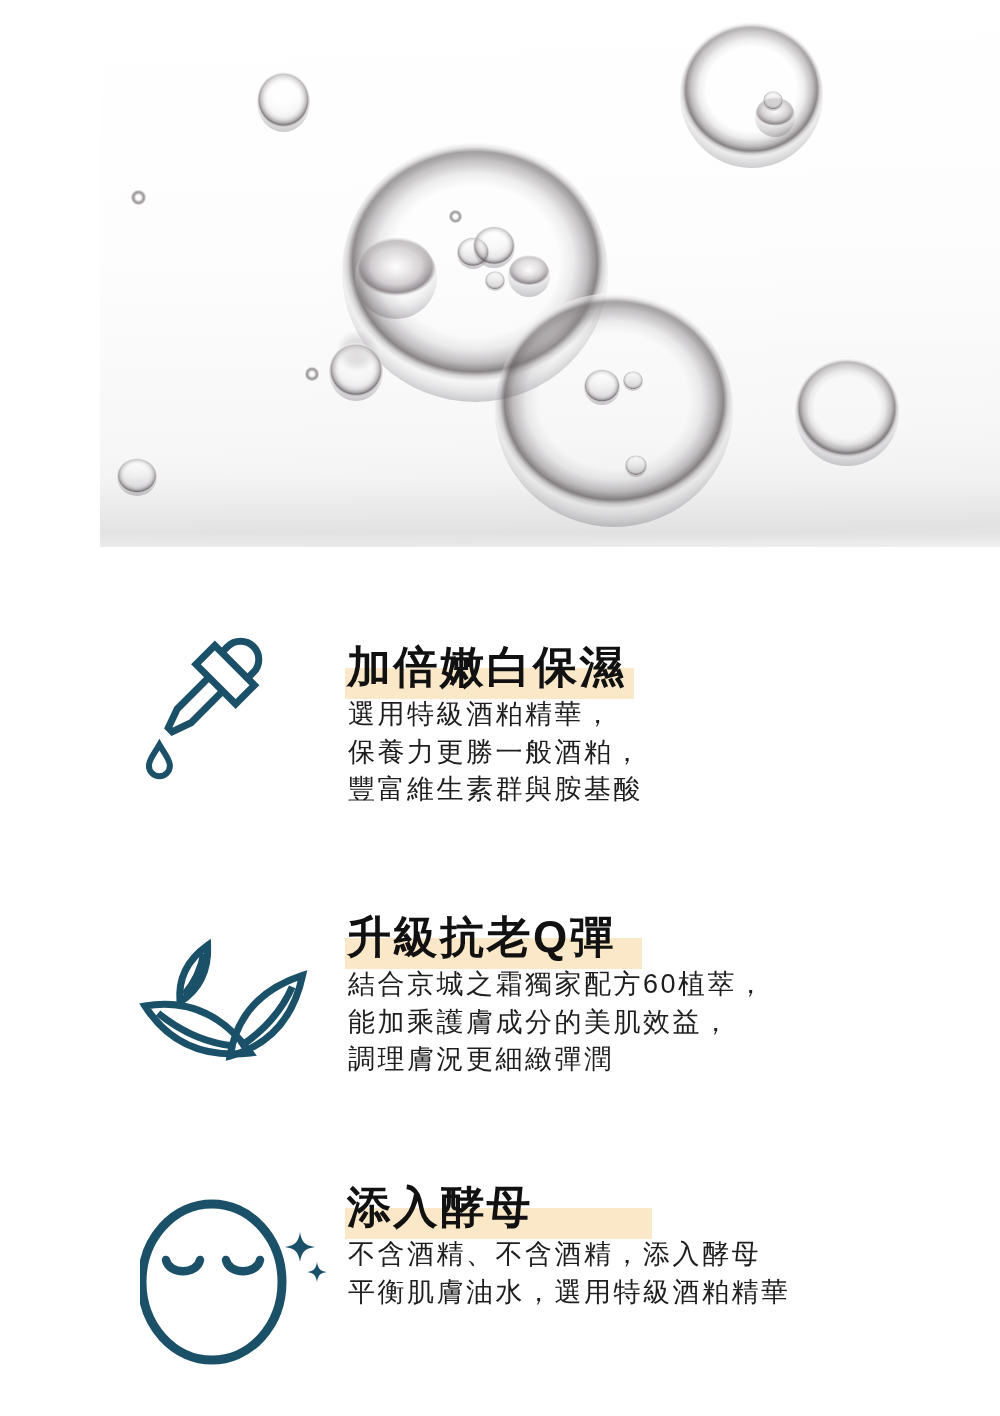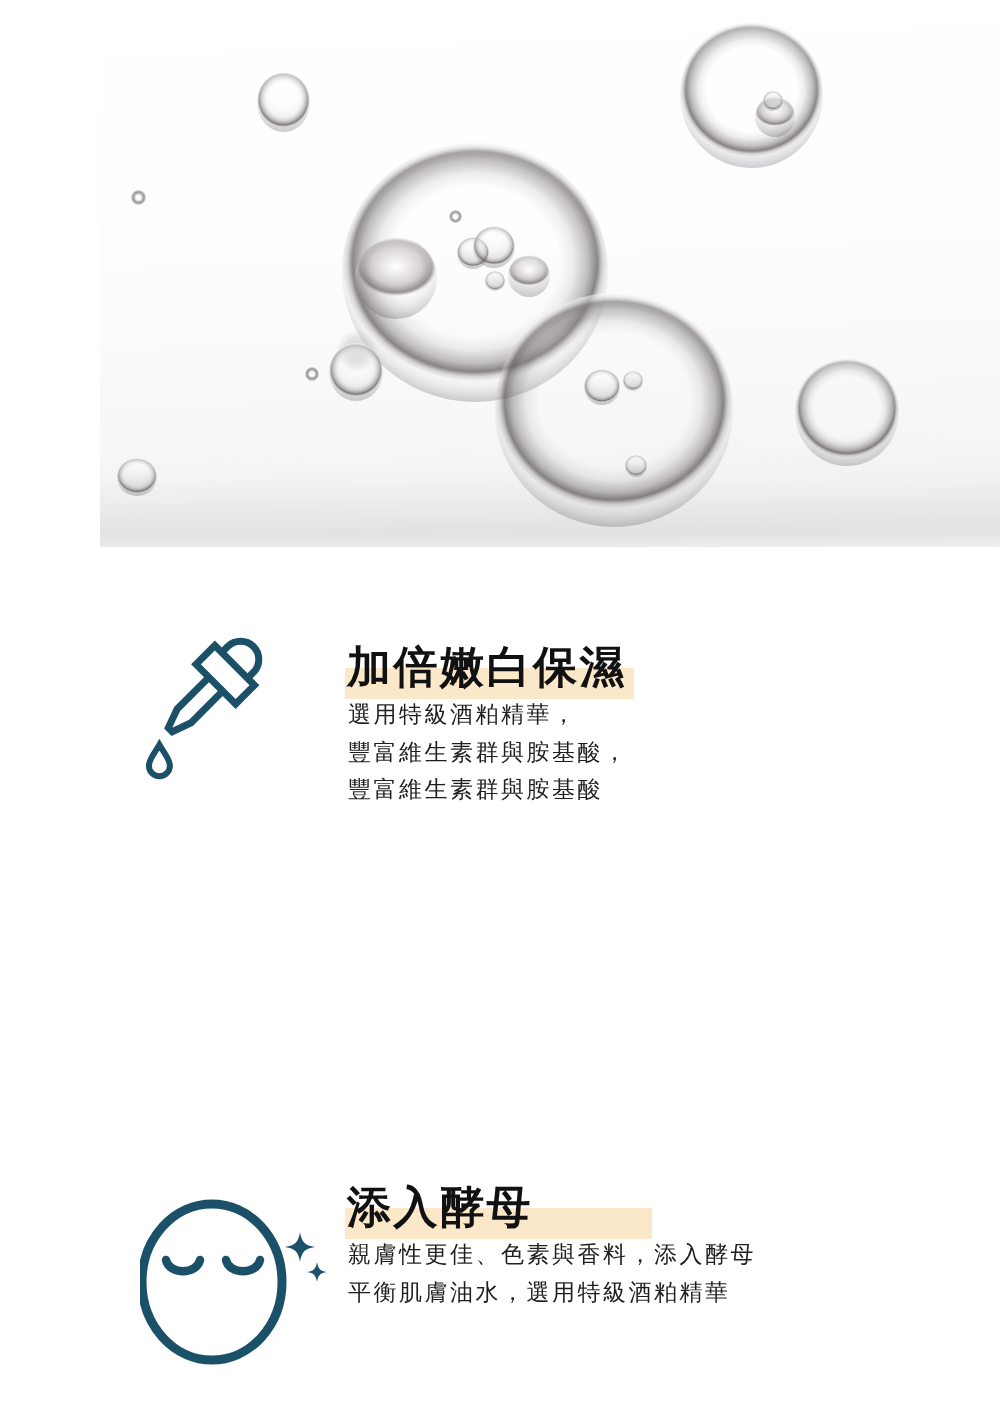--- a/index.html
+++ b/index.html
@@ -42,21 +42,21 @@
   .f1{top:632px}.f2{top:902px}.f3{top:1172px}
   .icon{position:absolute;}
   .icon path,.icon rect,.icon ellipse{fill:none;stroke:var(--icon_stroke);}
   .icon .solid{fill:var(--icon_stroke);stroke:none;}
   .hl{position:absolute;left:345px;top:36px;height:31px;background:var(--highlight);}
   .hl1{width:289px}.hl2{width:297px}.hl3{width:307px}
   .title{position:absolute;left:347px;top:10px;margin:0;
          font-size:44px;line-height:50px;font-weight:700;letter-spacing:2.5px;
          color:var(--heading_text);white-space:nowrap;}
   .txt{position:absolute;left:348px;top:64px;}
-  .txt p{margin:0;font-size:23px;line-height:37.5px;font-weight:500;letter-spacing:2.5px;
+  .txt p{margin:0;font-size:27px;line-height:37.5px;font-weight:500;letter-spacing:2.5px;
          color:var(--body_text);white-space:nowrap;}
 </style>
 </head>
 <body>
 
 <div class="page">
 
   <div class="hero">
     <div class="b" style="left:242px;top:142px;width:266px;height:260px;"></div>
     <div class="b" style="left:395px;top:293px;width:238px;height:234px;"></div>
@@ -88,37 +88,59 @@
         <path d="M47,25 V19 a13,13 0 0 1 26,0 V25" vector-effect="non-scaling-stroke"></path>
         <rect x="40" y="25" width="40" height="19" vector-effect="non-scaling-stroke"></rect>
         <path d="M53,44 V76 L58,90 L62,90 L67,76 V44" vector-effect="non-scaling-stroke"></path>
       </g>
       <path d="M31,92 C27,99 23.5,102.5 23.5,107 a7.5,7.5 0 0 0 15,0 C38.5,102.5 35,99 31,92 Z" stroke-width="6" vector-effect="non-scaling-stroke"></path>
     </svg>
     <div class="hl hl1"></div>
     <h2 class="title">加倍嫩白保濕</h2>
     <div class="txt">
       <p>選用特級酒粕精華，</p>
-      <p>豐富維生素群與胺基酸，</p>
+      <p>保養力更勝一般酒粕，</p>
       <p>豐富維生素群與胺基酸</p>
     </div>
   </section>
 
+  <section class="feature f2">
+    <svg class="icon" style="left:138px;top:26px;" width="170" height="150" viewBox="0 0 170 150">
+      <defs>
+        <g id="leaf">
+          <path d="M0,0 Q33,-30 70,0 Q33,30 0,0 Z" vector-effect="non-scaling-stroke"></path>
+          <path d="M9,1 Q36,11 60,0" vector-effect="non-scaling-stroke"></path>
+        </g>
+      </defs>
+      <g stroke-width="7">
+        <use href="#leaf" transform="translate(42,74) rotate(-64) scale(0.9,0.6)"></use>
+        <use href="#leaf" transform="translate(7,78) rotate(24) scale(1.65,1.2)"></use>
+        <use href="#leaf" transform="translate(92,128) rotate(-48) scale(1.55,1.1)"></use>
+      </g>
+    </svg>
+    <div class="hl hl2"></div>
+    <h2 class="title">升級抗老Q彈</h2>
+    <div class="txt">
+      <p>結合京城之霜獨家配方60植萃，</p>
+      <p>能加乘護膚成分的美肌效益，</p>
+      <p>調理膚況更細緻彈潤</p>
+    </div>
+  </section>
 
   <section class="feature f3">
     <svg class="icon" style="left:140px;top:26px;" width="200" height="180" viewBox="0 0 200 180">
       <ellipse cx="72" cy="84" rx="70" ry="78" stroke-width="9"></ellipse>
       <g stroke-width="8.5" stroke-linecap="round">
         <path d="M26,62 C29,77 57,77 60,62"></path>
         <path d="M86,62 C89,77 117,77 120,62"></path>
       </g>
       <path class="solid" d="M160,34 C161.5,44 165,47.5 175,49 C165,50.5 161.5,54 160,64 C158.5,54 155,50.5 145,49 C155,47.5 158.5,44 160,34 Z"></path>
       <path class="solid" d="M177,64 C178,70.7 180.3,73 187,74 C180.3,75 178,77.3 177,84 C176,77.3 173.7,75 167,74 C173.7,73 176,70.7 177,64 Z"></path>
     </svg>
     <div class="hl hl3"></div>
     <h2 class="title">添入酵母</h2>
     <div class="txt">
-      <p>親膚性更佳、色素與香料，添入酵母</p>
+      <p>不含酒精、不含酒精，添入酵母</p>
       <p>平衡肌膚油水，選用特級酒粕精華</p>
     </div>
   </section>
 
 </div>
 
 </body></html>

